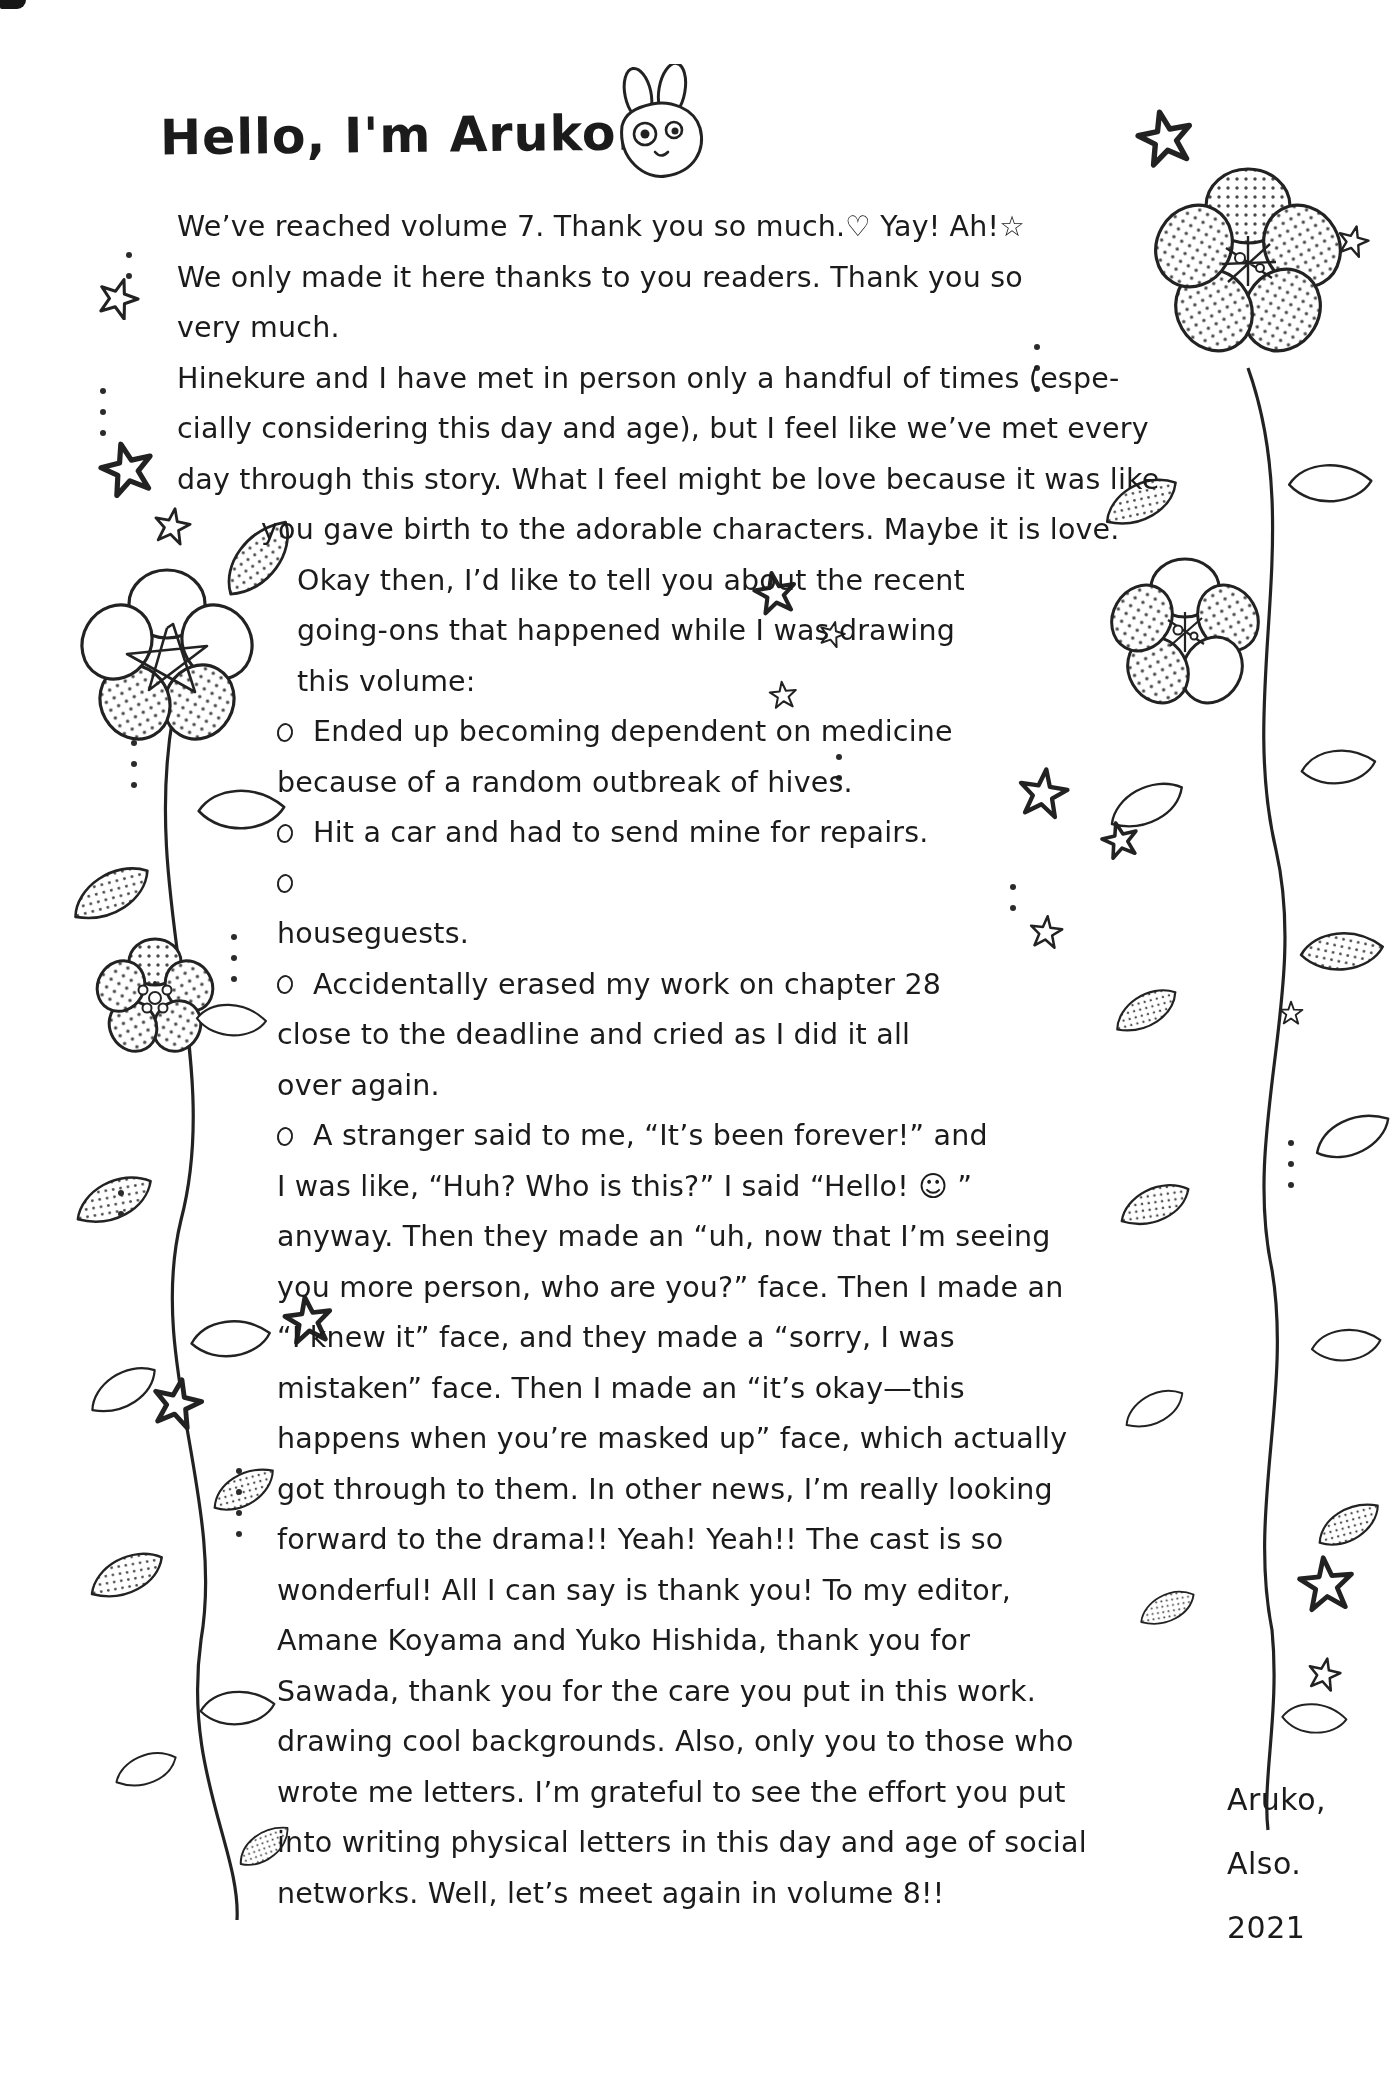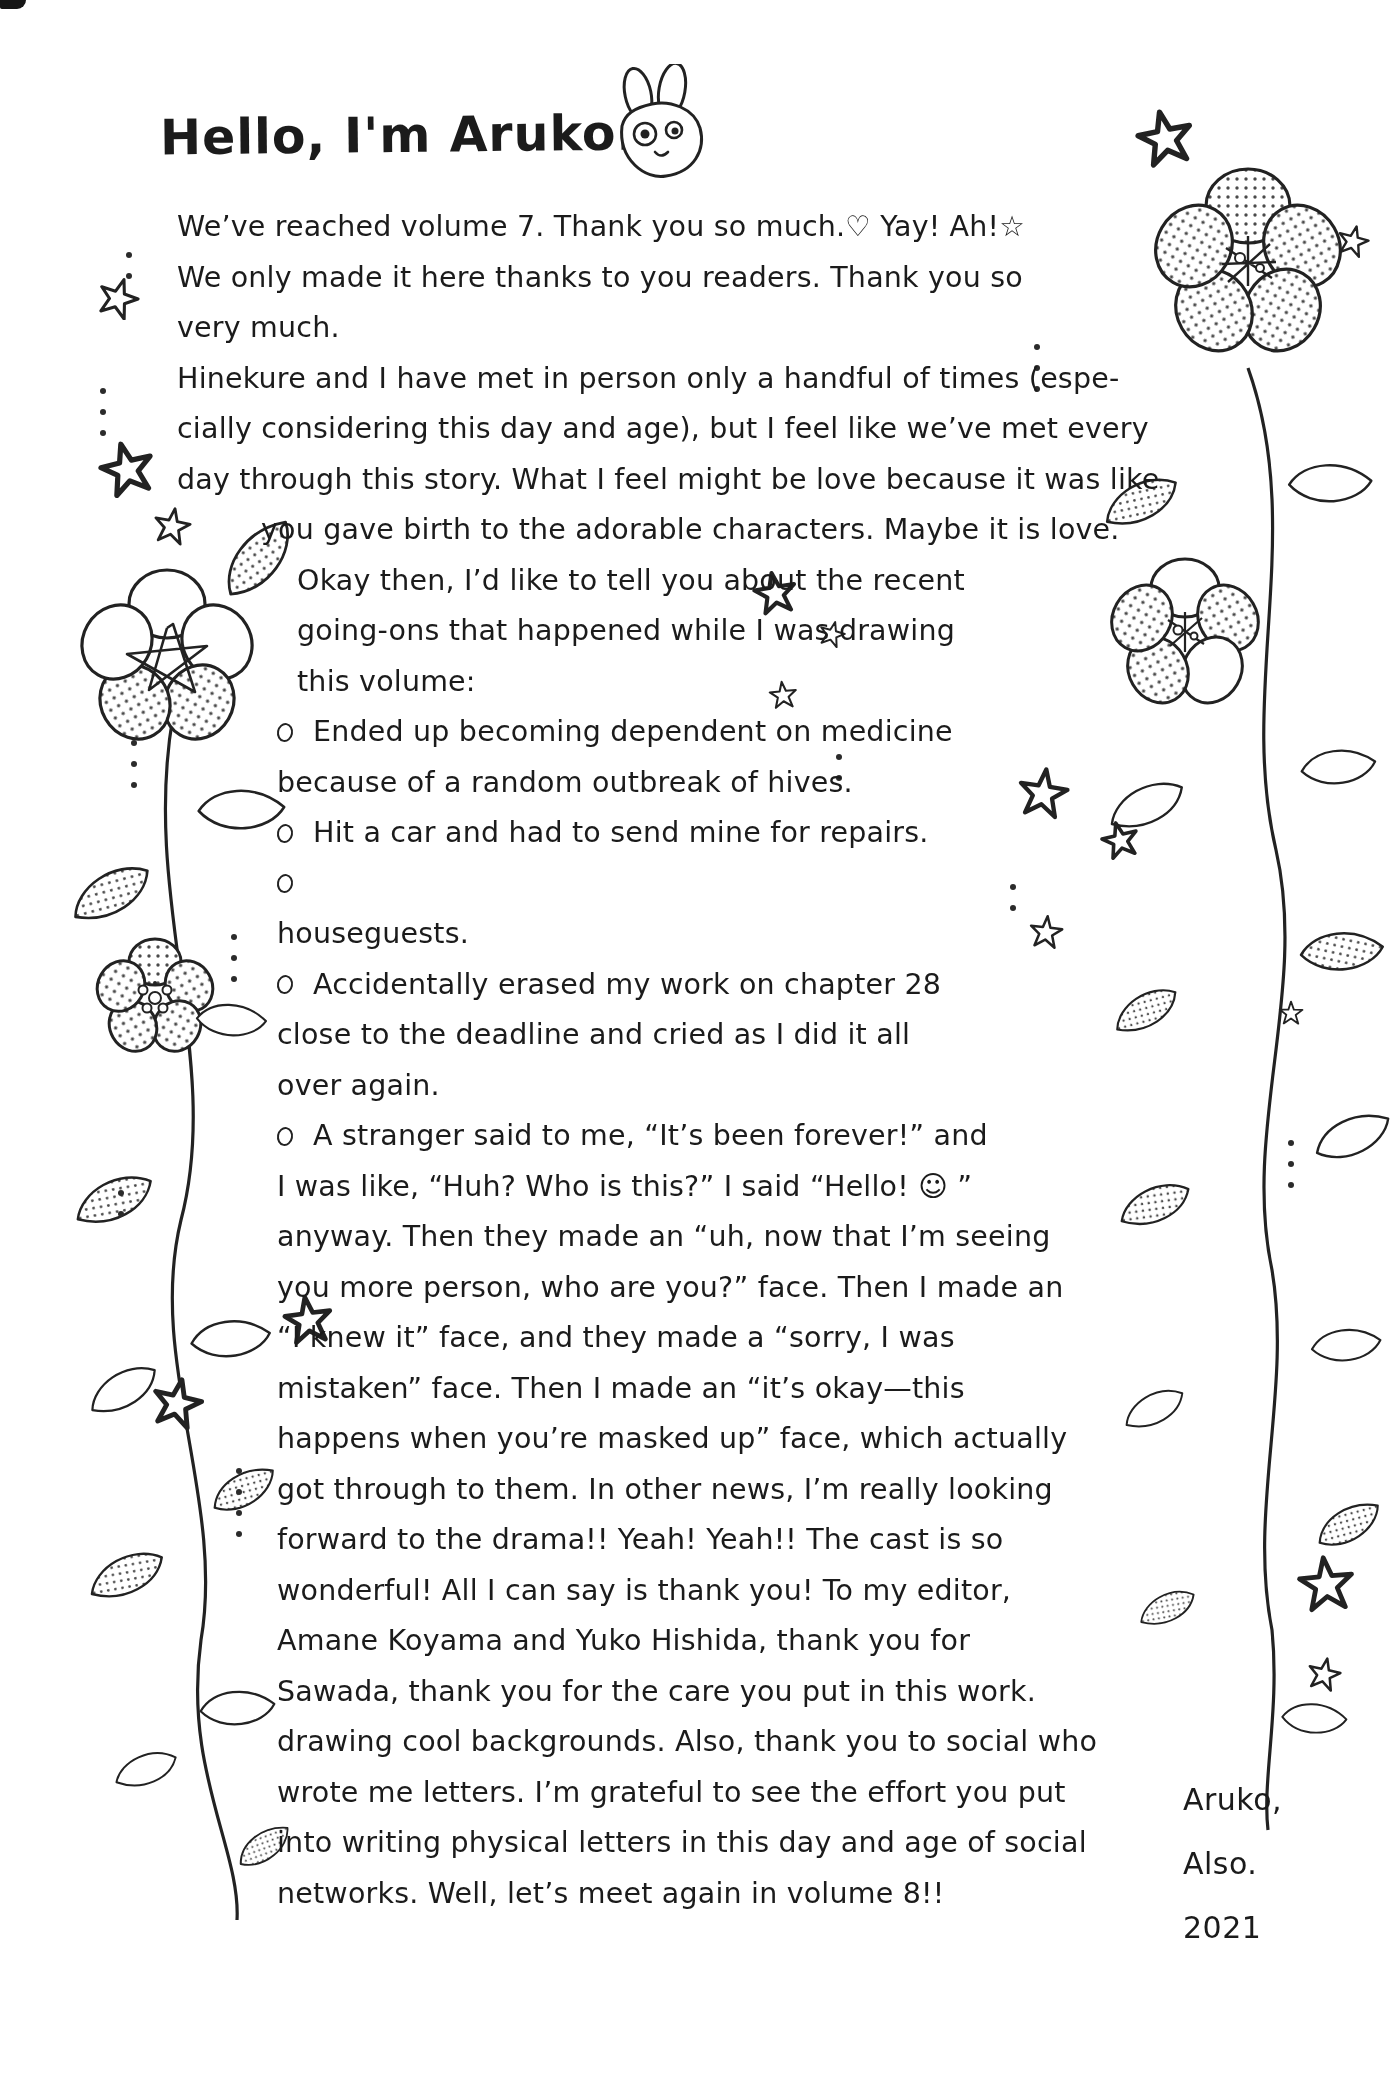--- a/index.html
+++ b/index.html
@@ -10,21 +10,21 @@
          transform:rotate(-0.6deg);white-space:nowrap}
   .bunny{position:absolute;left:600px;top:64px}
   .text-block{position:absolute;left:177px;top:202px;width:980px}
   .line{font-size:28.5px;line-height:50.5px;height:50.5px;white-space:nowrap;letter-spacing:.2px}
   .line.l1{padding-left:84px}
   .line.l2{padding-left:120px}
   .line.b{padding-left:100px}
   .line.c{padding-left:100px}
   .bullet{display:inline-block;width:12px;height:15px;border:2.5px solid #222;border-radius:50%;
           margin:0 20px 2px 0;vertical-align:middle;transform:rotate(10deg)}
-  .signature{position:absolute;left:1183px;top:1768px;font-size:30px;line-height:64px;letter-spacing:.5px}
+  .signature{position:absolute;left:1227px;top:1768px;font-size:30px;line-height:64px;letter-spacing:.5px}
   .star{position:absolute}
   .vine{position:absolute}
   .dots{position:absolute;display:flex;flex-direction:column;gap:15px}
   .dots i{width:6px;height:6px;background:#2b2b2b;border-radius:50%;display:block}
 </style>
 </head>
 <body>
 
 <div class="page">
 
@@ -256,21 +256,21 @@
       <div class="line c"><span>anyway. Then they made an “uh, now that I’m seeing</span></div>
       <div class="line c"><span>you more person, who are you?” face. Then I made an</span></div>
       <div class="line c"><span>“I knew it” face, and they made a “sorry, I was</span></div>
       <div class="line c"><span>mistaken” face. Then I made an “it’s okay—this</span></div>
       <div class="line c"><span>happens when you’re masked up” face, which actually</span></div>
       <div class="line c"><span>got through to them. In other news, I’m really looking</span></div>
       <div class="line c"><span>forward to the drama!! Yeah! Yeah!! The cast is so</span></div>
       <div class="line c"><span>wonderful! All I can say is thank you! To my editor,</span></div>
       <div class="line c"><span>Amane Koyama and Yuko Hishida, thank you for</span></div>
       <div class="line c"><span>Sawada, thank you for the care you put in this work.</span></div>
-      <div class="line c"><span>drawing cool backgrounds. Also, thank you to social who</span></div>
+      <div class="line c"><span>drawing cool backgrounds. Also, only you to those who</span></div>
       <div class="line c"><span>wrote me letters. I’m grateful to see the effort you put</span></div>
       <div class="line c"><span>into writing physical letters in this day and age of social</span></div>
       <div class="line c"><span>networks. Well, let’s meet again in volume 8!!</span></div>
     </div>
 
   <div class="signature">
     <div>Aruko,</div>
     <div>Also.</div>
     <div>2021</div>
   </div>

